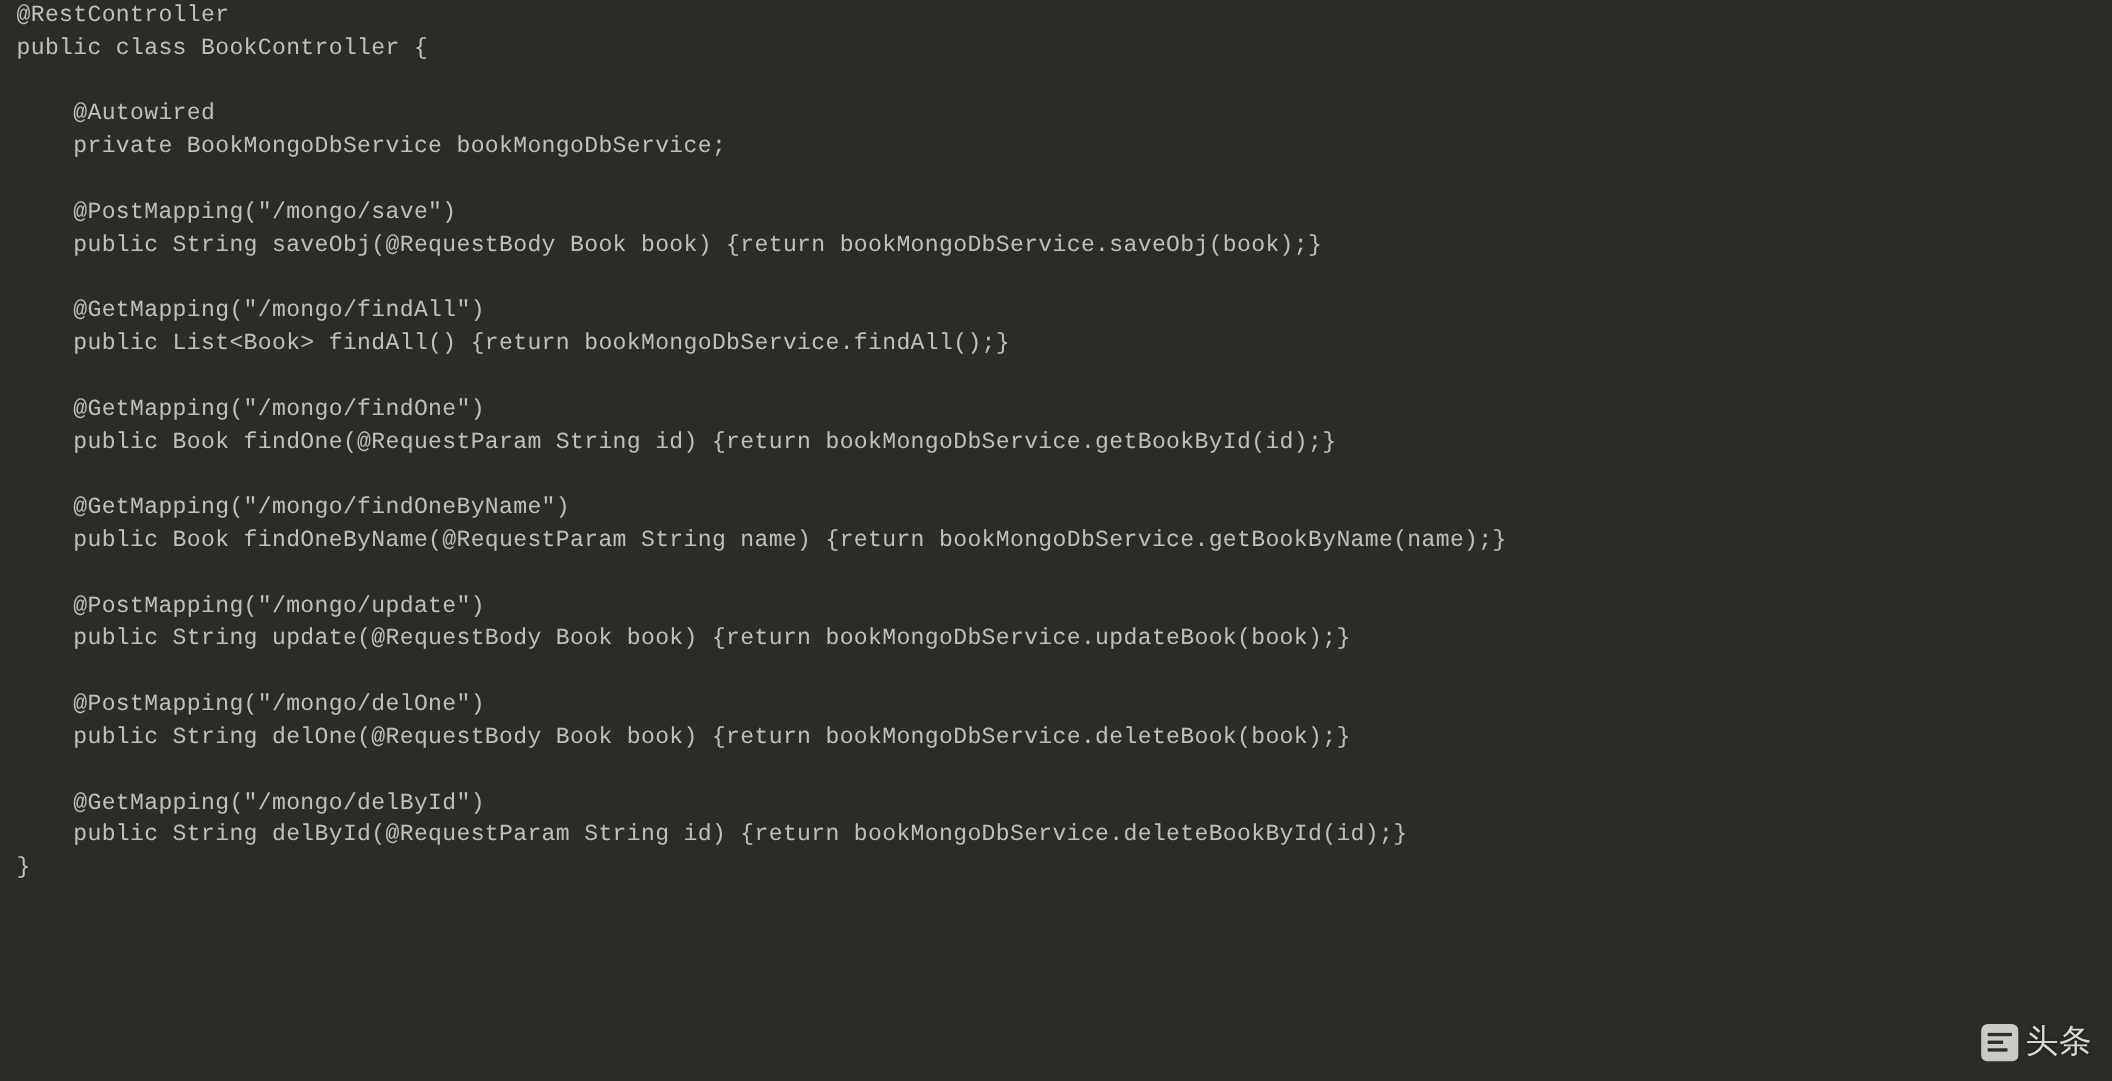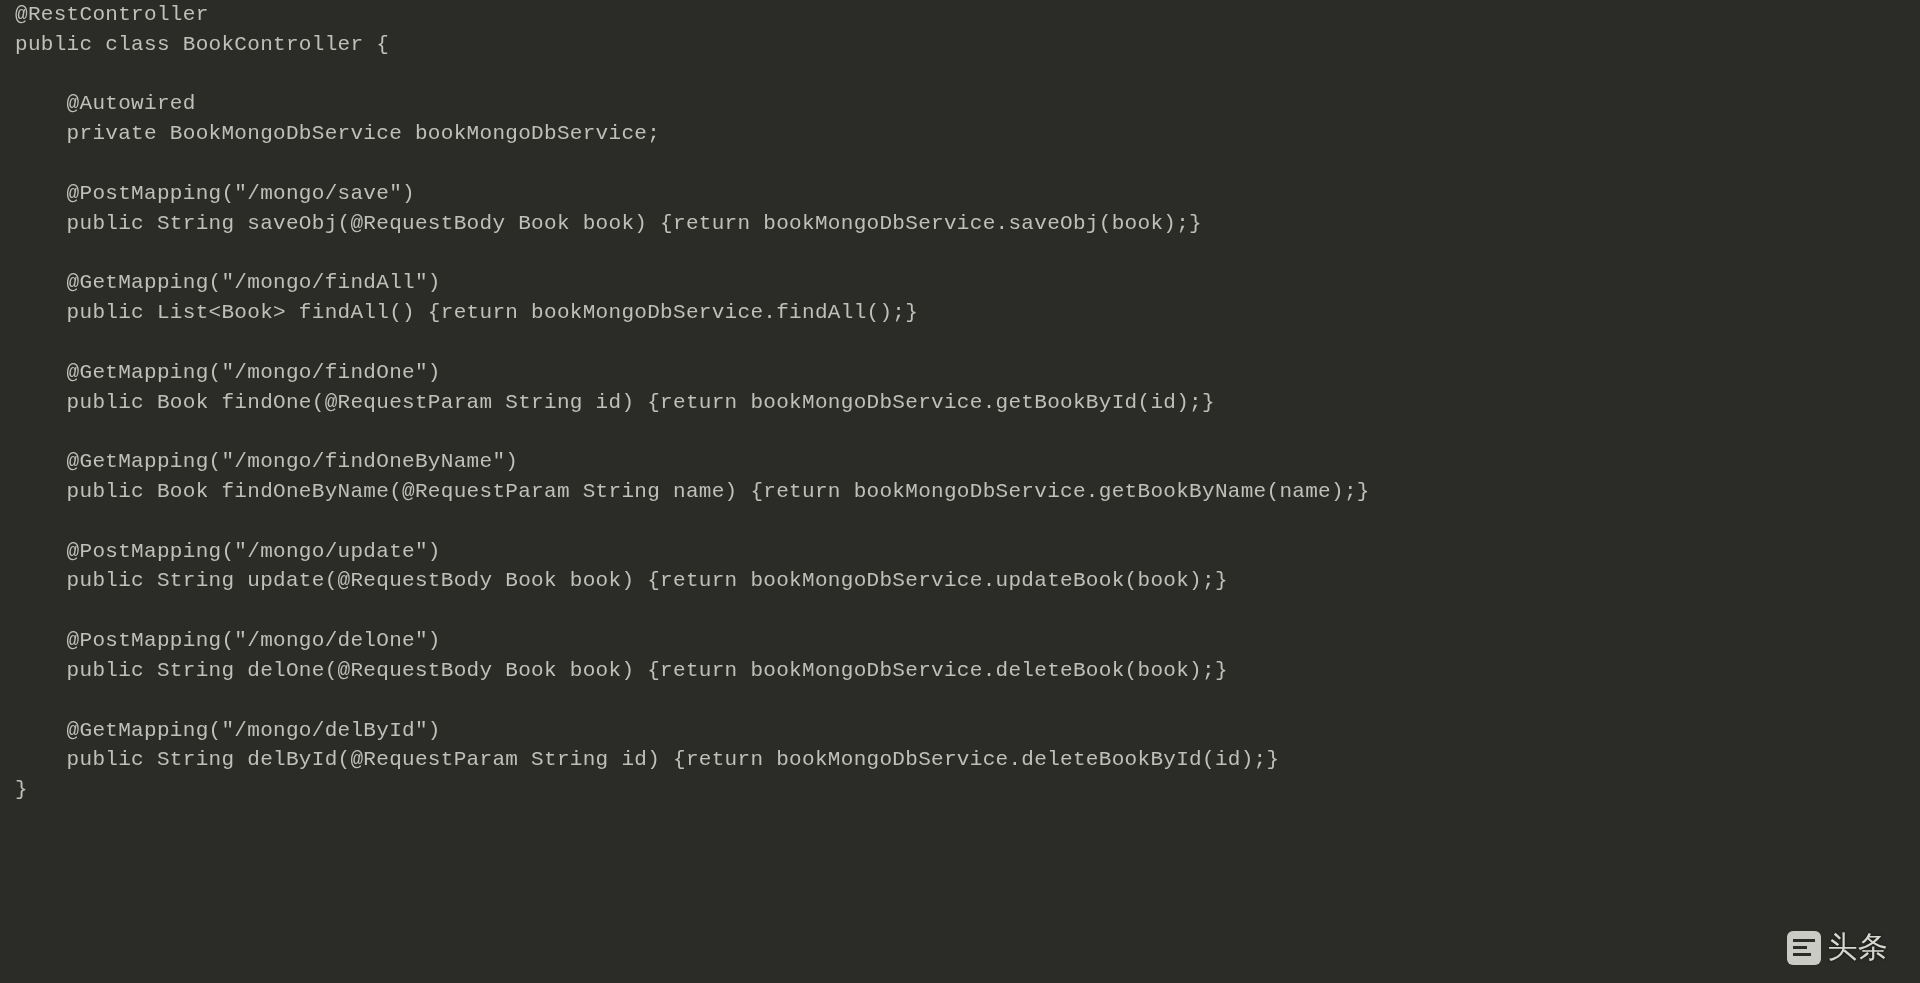--- a/index.html
+++ b/index.html
@@ -21,21 +21,21 @@
       font-weight: 500;
       letter-spacing: 0.3px;
     }
     .code-container {
       white-space: pre;
       padding: 0 15px;
     }
     .watermark {
       position: absolute;
       bottom: 14px;
-      right: 32px;
+      right: 18px;
       color: #d8d8d0;
       font-size: 30px;
       font-family: -apple-system, 'PingFang SC', 'Microsoft YaHei', sans-serif;
       display: flex;
       align-items: center;
       gap: 4px;
       font-weight: 500;
       text-shadow: 0 0 3px rgba(0,0,0,0.6);
     }
     .watermark-icon {

